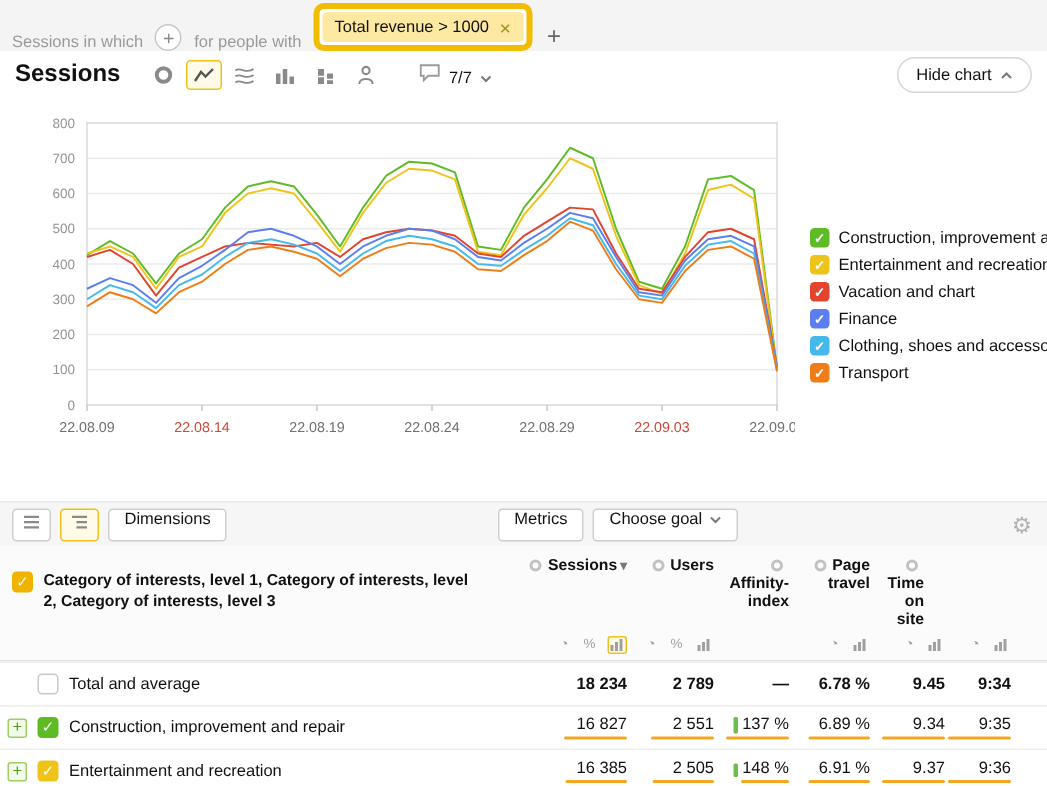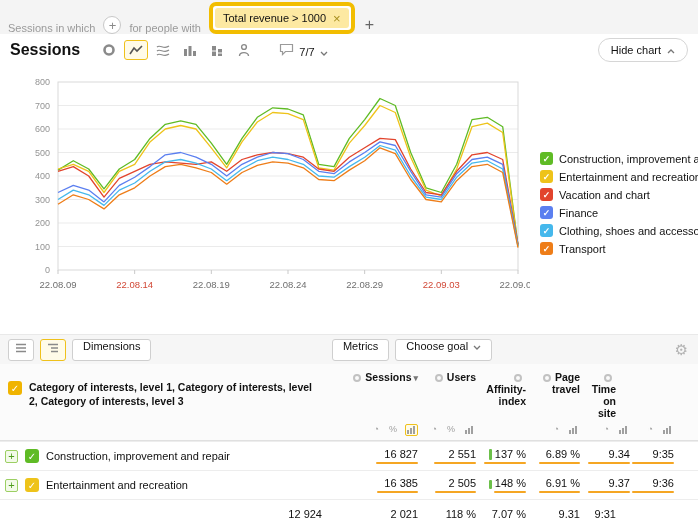--- a/index.html
+++ b/index.html
@@ -331,20 +331,45 @@
         <span class="tg">◔</span>
         <span class="tg bar-ico">
           <i style="height: 4px;"></i>
           <i style="height: 6px;"></i>
           <i style="height: 8px;"></i>
         </span>
       </div>
     </div>
 </div>
 <div id="tbody">
+    <div class="t-row total">
+      <div class="label-cell">
+        <span class="spacer13"></span>
+        <span class="cbx"></span>
+        <span>Total and average</span>
+      </div>
+      <div class="v-cell">
+        <div class="num">18 234</div>
+      </div>
+      <div class="v-cell">
+        <div class="num">2 789</div>
+      </div>
+      <div class="v-cell">
+        <div class="num">—</div>
+      </div>
+      <div class="v-cell">
+        <div class="num">6.78 %</div>
+      </div>
+      <div class="v-cell">
+        <div class="num">9.45</div>
+      </div>
+      <div class="v-cell">
+        <div class="num">9:34</div>
+      </div>
+    </div>
     <div class="t-row data">
       <div class="label-cell">
         <span class="expander exp-green">+</span>
         <span class="cbx checked" style="background: rgb(95, 187, 37);">✓</span>
         <span>Construction, improvement and repair</span>
       </div>
       <div class="v-cell">
         <div class="num">16 827</div>
         <div class="ubar" style="width: 42px; background: rgb(245, 166, 35);"></div>
       </div>

